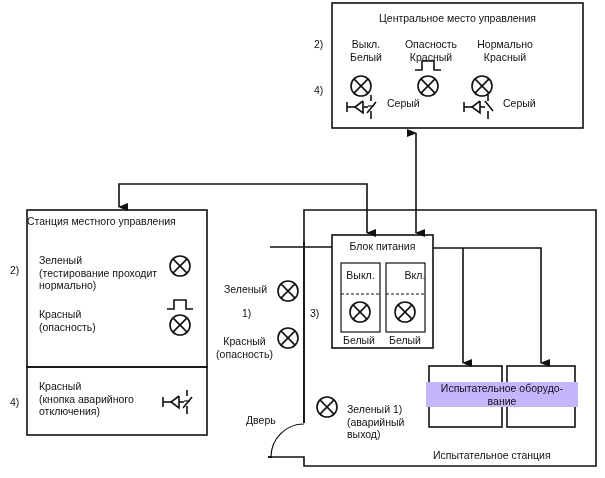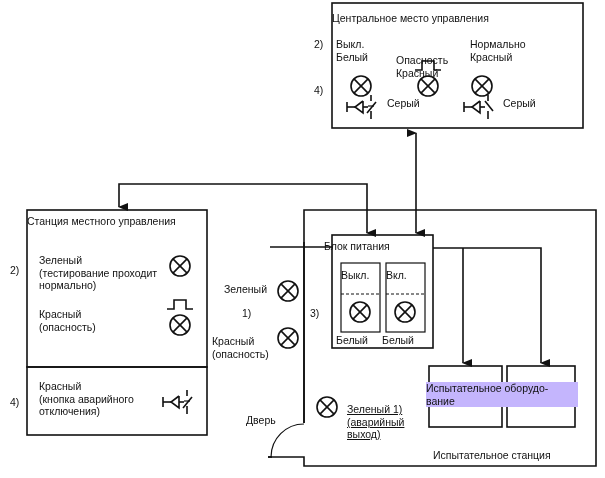--- a/index.html
+++ b/index.html
@@ -1,20 +1,20 @@
 <!DOCTYPE html>
 <html><head>
   <meta charset="utf-8">
   <style>
     html, body { margin: 0; padding: 0; background: #ffffff; }
     body { width: 605px; height: 478px; position: relative; overflow: hidden;
            font-family: "Liberation Sans", sans-serif; color: #111; }
     svg.canvas { position: absolute; left: 0; top: 0; }
     .t { position: absolute; font-size: 10.5px; line-height: 12.5px; white-space: pre; color: #111; }
-    .c { }
+    .c { text-align: center; }
     .line { stroke: #111; stroke-width: 1.6; fill: none; }
     .thin { stroke: #111; stroke-width: 1.2; fill: none; }
     .dash { stroke: #111; stroke-width: 1; stroke-dasharray: 3 2; fill: none; }
   </style>
 </head>
 <body>
 
 <svg class="canvas" width="605" height="478" viewBox="0 0 605 478">
   <defs>
     <marker id="ah" markerWidth="8" markerHeight="10" refX="4" refY="9" orient="auto-start-reverse" markerUnits="userSpaceOnUse">
@@ -132,21 +132,21 @@
         <line x1="397.93" y1="319.07" x2="412.07" y2="304.93" class="line"></line>
       </g>
     </g>
 </svg>
 
 <div class="t c" style="left:332px;top:12px;width:251px;">Центральное место управления</div>
 <div class="t" style="left:314px;top:38px;">2)</div>
 <div class="t" style="left:314px;top:84px;">4)</div>
 <div class="t c" style="left:336px;top:38px;width:60px;">Выкл.
 Белый</div>
-<div class="t c" style="left:396px;top:38px;width:70px;margin-top:16px;">Опасность
+<div class="t c" style="left:396px;top:38px;width:70px;">Опасность
 Красный</div>
 <div class="t c" style="left:470px;top:38px;width:70px;">Нормально
 Красный</div>
 <div class="t" style="left:387px;top:97px;">Серый</div>
 <div class="t" style="left:503px;top:97px;">Серый</div>
 
 <div class="t c" style="left:27px;top:215px;width:148px;">Станция местного управления</div>
 <div class="t" style="left:10px;top:264px;">2)</div>
 <div class="t" style="left:10px;top:396px;">4)</div>
 <div class="t" style="left:39px;top:254px;">Зеленый
@@ -157,23 +157,23 @@
 <div class="t" style="left:39px;top:380px;">Красный
 (кнопка аварийного
 отключения)</div>
 
 <div class="t" style="left:224px;top:283px;">Зеленый</div>
 <div class="t" style="left:242px;top:307px;">1)</div>
 <div class="t" style="left:310px;top:307px;">3)</div>
 <div class="t c" style="left:212px;top:335px;width:65px;">Красный
 (опасность)</div>
 <div class="t" style="left:246px;top:414px;text-align:center;">Дверь</div>
-<div class="t" style="left:347px;top:403px;text-decoration:underline;">Зеленый 1)
+<div class="t" style="left:347px;top:403px;">Зеленый 1)
 (аварийный
 выход)</div>
 <div class="t" style="left:433px;top:449px;">Испытательное станция</div>
-<div class="t c" style="left:324px;top:240px;width:101px;">Блок питания</div>
+<div class="t c" style="left:332px;top:240px;width:101px;">Блок питания</div>
 <div class="t c" style="left:341px;top:269px;width:39px;">Выкл.</div>
 <div class="t c" style="left:386px;top:269px;width:58px;">Вкл.</div>
 <div class="t c" style="left:336px;top:334px;width:46px;">Белый</div>
 <div class="t c" style="left:382px;top:334px;width:46px;">Белый</div>
 <div class="t c" style="left:426px;top:382px;width:152px;background:#c4b5fd;">Испытательное оборудо-
 вание</div>
 
 </body></html>

